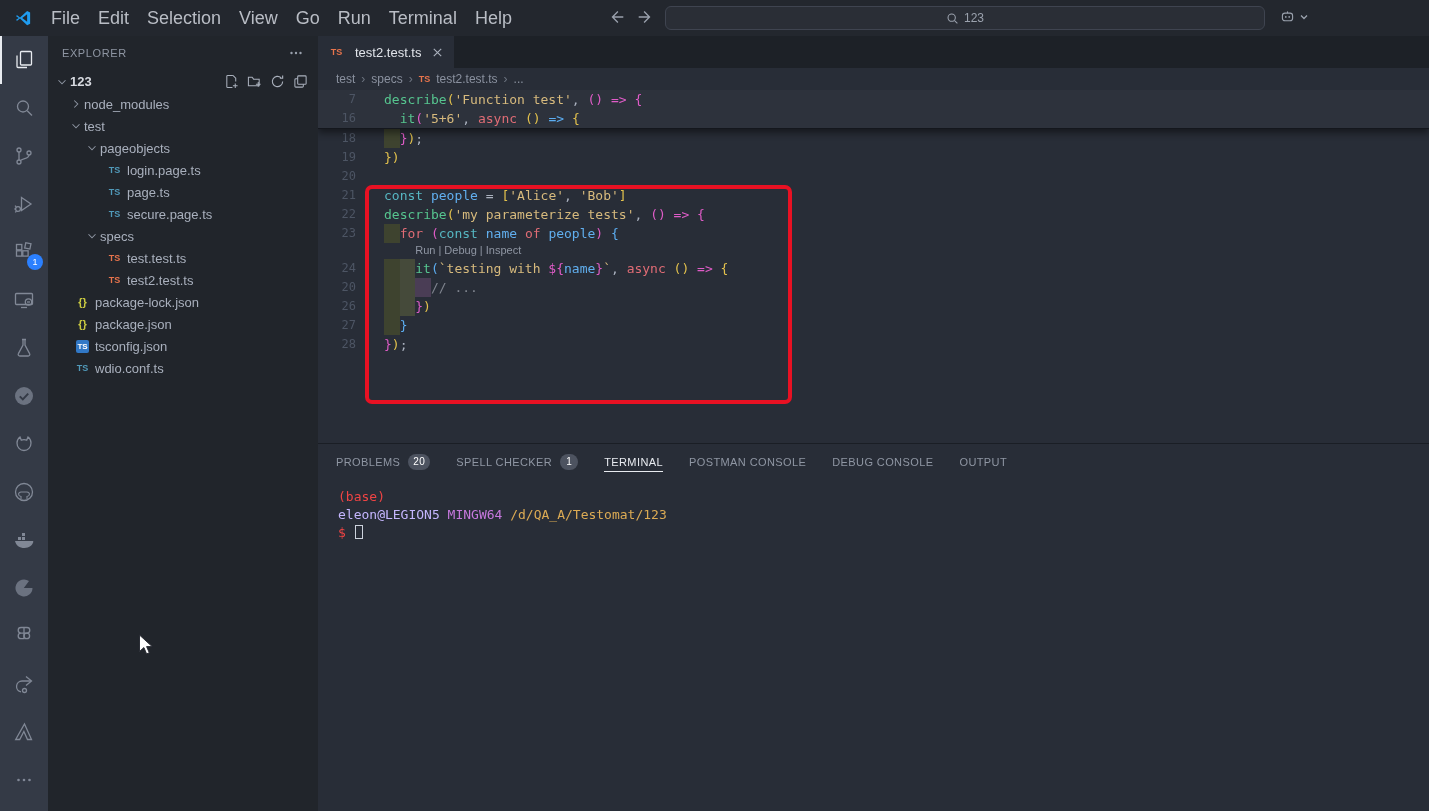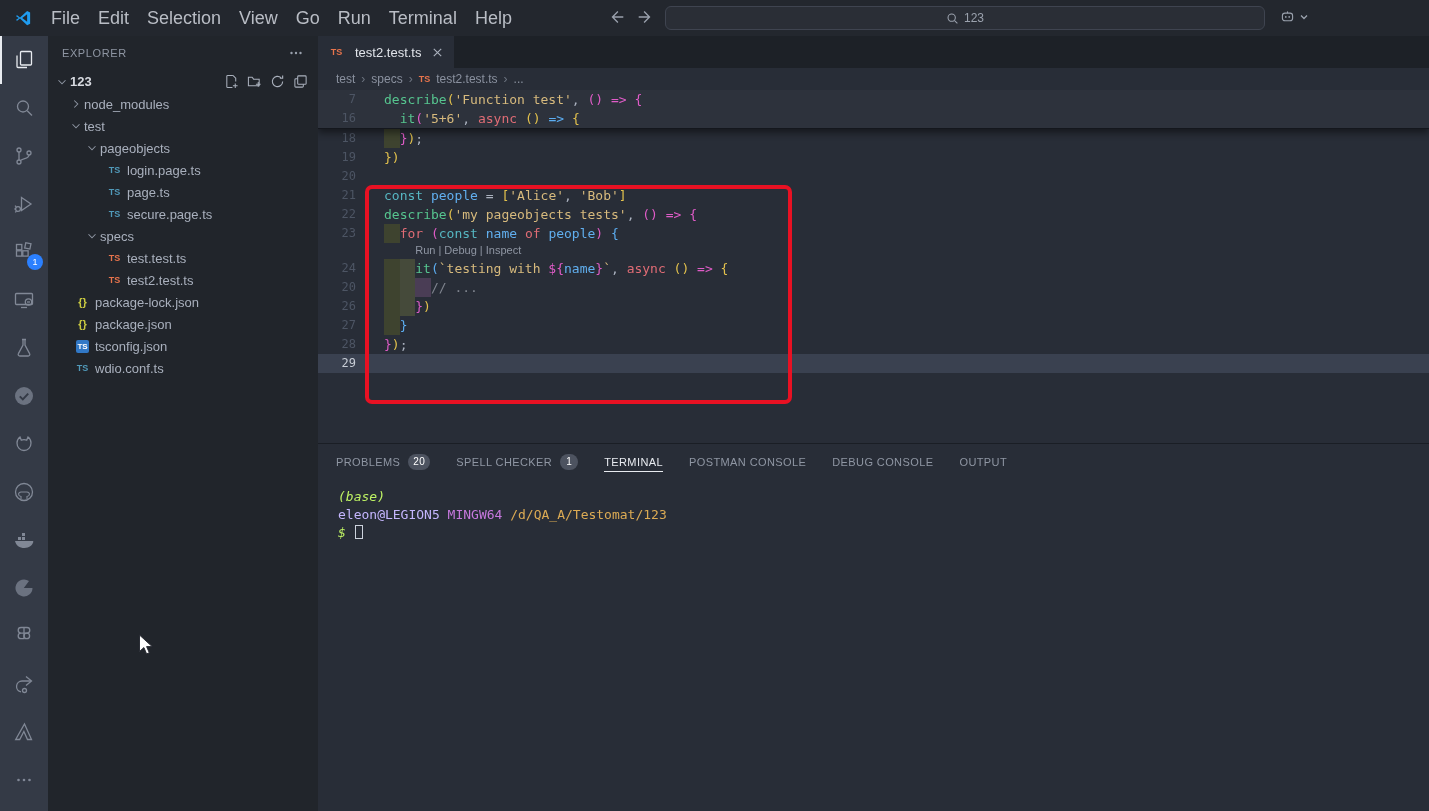--- a/index.html
+++ b/index.html
@@ -72,21 +72,21 @@
 
   
   .panel { position:absolute; left:0; top:407px; width:1111px; height:368px; background:#282d37; border-top:1px solid #1a1e25; }
   .panel-tabs { height:35px; display:flex; align-items:center; gap:26px; padding-left:18px; }
   .ptab { font-size:11px; letter-spacing:.4px; color:#8f96a3; display:flex; align-items:center; gap:8px; height:100%; }
   .ptab .lbl { padding:4px 0 3px; border-bottom:1px solid transparent; }
   .ptab.active { color:#e8ebf0; }
   .ptab.active .lbl { border-bottom-color:#e8ebf0; }
   .pbadge { background:#4d5360; color:#fff; border-radius:10px; min-width:18px; height:16px; padding:0 5px; font-size:10px; display:flex; align-items:center; justify-content:center; }
   .term { padding:9px 0 0 20px; font-family:"DejaVu Sans Mono",monospace; font-size:13px; line-height:18px; color:#d7dae0; }
-  .t-wht { color:#bef264;font-style:italic; } .t-grn { color:#c4b5fd;text-align:center; } .t-mag { color:#c678dd; } .t-yel { color:#dcab54; }
+  .t-wht { color:#ef4444; } .t-grn { color:#c4b5fd;text-align:center; } .t-mag { color:#c678dd; } .t-yel { color:#dcab54; }
   .t-cursor { display:inline-block; width:8px; height:14px; border:1px solid #ccd2dc; vertical-align:-2px; margin-left:1px; }
 
   .mouse-cursor { position:absolute; left:138px; top:634px; z-index:99; pointer-events:none; }
 </style>
 </head>
 <body>
 
 <div class="titlebar">
   <span class="vscode-logo">
     <svg width="18" height="18" viewBox="0 0 24 24">
@@ -424,29 +424,28 @@
   <div class="editor">
     <div class="sticky" id="sticky">
         <div class="row"><span class="gut">7</span><span class="codeln"><span class="tk-fn">describe</span><span class="tk-b1">(</span><span class="tk-str">'Function test'</span><span class="tk-pun">, </span><span class="tk-b2">()</span><span class="tk-pun"> </span><span class="tk-b2">=&gt;</span><span class="tk-pun"> </span><span class="tk-b2">{</span></span></div>
         <div class="row"><span class="gut">16</span><span class="codeln"><span class="tk-pun">  </span><span class="tk-fn">it</span><span class="tk-b2">(</span><span class="tk-str">'5+6'</span><span class="tk-pun">, </span><span class="tk-kw2">async</span><span class="tk-pun"> </span><span class="tk-b1">()</span><span class="tk-pun"> </span><span class="tk-b3">=&gt;</span><span class="tk-pun"> </span><span class="tk-b1">{</span></span></div>
       </div>
     <div id="codelines">
         <div class="row"><span class="gut">18</span><span class="codeln"><span class="ind" style="background: rgb(62, 67, 47);"></span><span class="tk-b2">}</span><span class="tk-b1">)</span><span class="tk-pun">;</span></span></div>
         <div class="row"><span class="gut">19</span><span class="codeln"><span class="tk-b1">}</span><span class="tk-b1">)</span></span></div>
         <div class="row"><span class="gut">20</span><span class="codeln"></span></div>
         <div class="row"><span class="gut">21</span><span class="codeln"><span class="tk-kw1">const</span><span class="tk-pun"> </span><span class="tk-var">people</span><span class="tk-pun"> </span><span class="tk-pun">=</span><span class="tk-pun"> </span><span class="tk-b1">[</span><span class="tk-str">'Alice'</span><span class="tk-pun">, </span><span class="tk-str">'Bob'</span><span class="tk-b1">]</span></span></div>
-        <div class="row"><span class="gut">22</span><span class="codeln"><span class="tk-fn">describe</span><span class="tk-b1">(</span><span class="tk-str">'my pageobjects tests'</span><span class="tk-pun">, </span><span class="tk-b2">()</span><span class="tk-pun"> </span><span class="tk-b2">=&gt;</span><span class="tk-pun"> </span><span class="tk-b2">{</span></span></div>
+        <div class="row"><span class="gut">22</span><span class="codeln"><span class="tk-fn">describe</span><span class="tk-b1">(</span><span class="tk-str">'my parameterize tests'</span><span class="tk-pun">, </span><span class="tk-b2">()</span><span class="tk-pun"> </span><span class="tk-b2">=&gt;</span><span class="tk-pun"> </span><span class="tk-b2">{</span></span></div>
         <div class="row"><span class="gut">23</span><span class="codeln"><span class="ind" style="background: rgb(62, 67, 47);"></span><span class="tk-kw2">for</span><span class="tk-pun"> </span><span class="tk-b2">(</span><span class="tk-kw1">const</span><span class="tk-pun"> </span><span class="tk-var">name</span><span class="tk-pun"> </span><span class="tk-kw2">of</span><span class="tk-pun"> </span><span class="tk-var">people</span><span class="tk-b2">)</span><span class="tk-pun"> </span><span class="tk-b3">{</span></span></div>
         <div class="lens" style="padding-left: 97.2px;">Run | Debug | Inspect</div>
         <div class="row"><span class="gut">24</span><span class="codeln"><span class="ind" style="background: rgb(62, 67, 47);"></span><span class="ind" style="background: rgb(69, 74, 58);"></span><span class="tk-fn">it</span><span class="tk-b3">(</span><span class="tk-str">`testing with </span><span class="tk-b2">${</span><span class="tk-var">name</span><span class="tk-b2">}</span><span class="tk-str">`</span><span class="tk-pun">, </span><span class="tk-kw2">async</span><span class="tk-pun"> </span><span class="tk-b1">()</span><span class="tk-pun"> </span><span class="tk-b2">=&gt;</span><span class="tk-pun"> </span><span class="tk-b1">{</span></span></div>
         <div class="row"><span class="gut">20</span><span class="codeln"><span class="ind" style="background: rgb(62, 67, 47);"></span><span class="ind" style="background: rgb(69, 74, 58);"></span><span class="ind" style="background: rgb(74, 61, 85);"></span><span class="tk-cmt">// ...</span></span></div>
         <div class="row"><span class="gut">26</span><span class="codeln"><span class="ind" style="background: rgb(62, 67, 47);"></span><span class="ind" style="background: rgb(69, 74, 58);"></span><span class="tk-b2">}</span><span class="tk-b1">)</span></span></div>
         <div class="row"><span class="gut">27</span><span class="codeln"><span class="ind" style="background: rgb(62, 67, 47);"></span><span class="tk-b3">}</span></span></div>
         <div class="row"><span class="gut">28</span><span class="codeln"><span class="tk-b2">}</span><span class="tk-b1">)</span><span class="tk-pun">;</span></span></div>
-        <div class="row cur"><span class="gut">29</span><span class="codeln"></span></div>
       </div>
     <div class="redbox"></div>
   </div>
 
   <div class="panel">
     <div class="panel-tabs" id="paneltabs">
         <div class="ptab">
           <span class="lbl">PROBLEMS</span>
           <span class="pbadge">20</span>
         </div>

